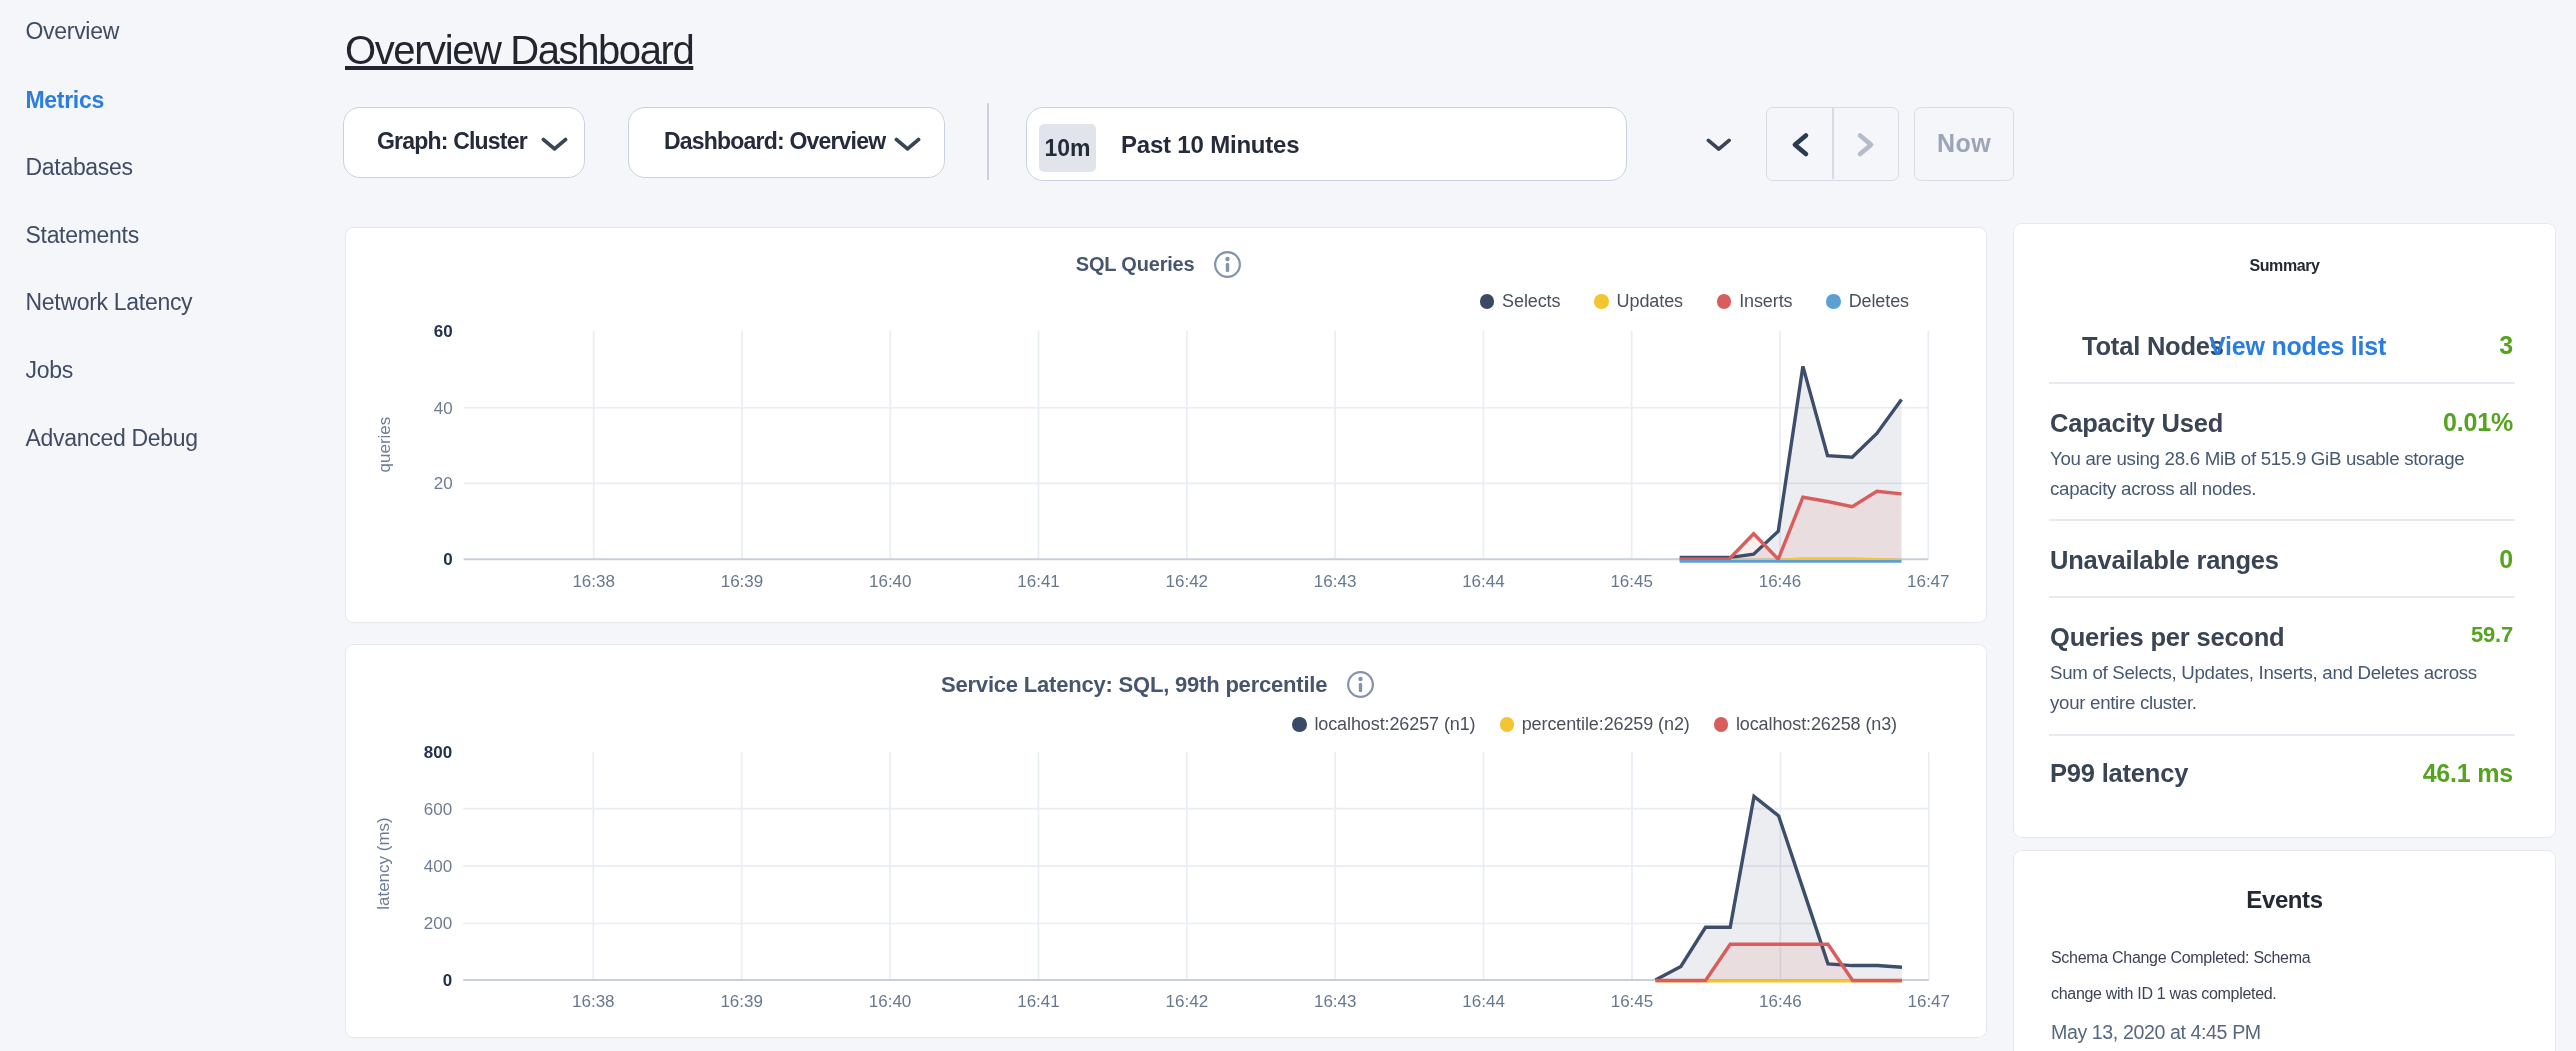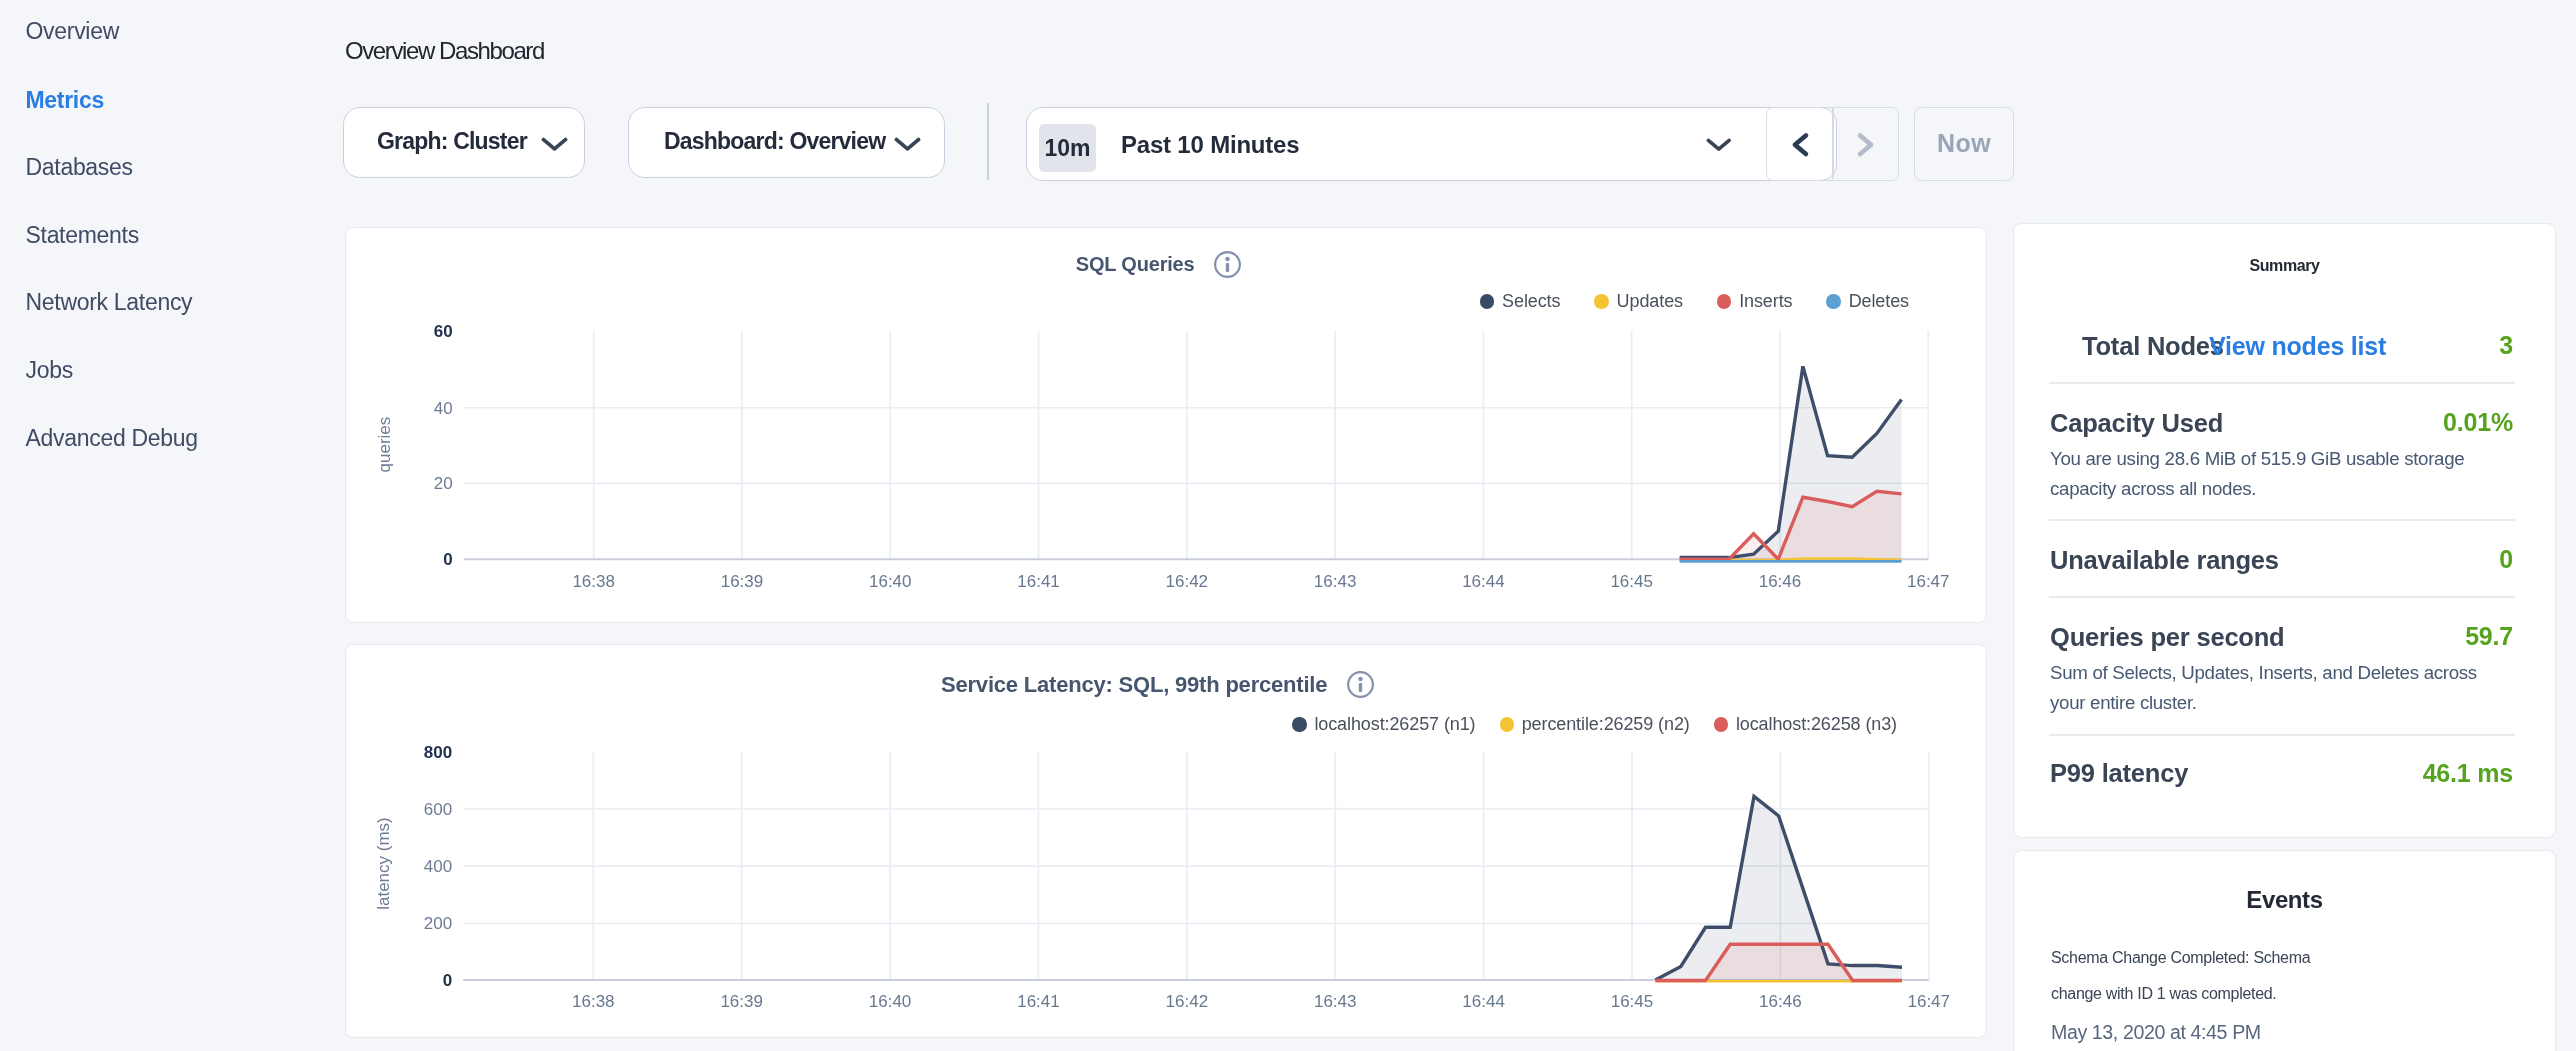--- a/index.html
+++ b/index.html
@@ -22,37 +22,37 @@
 <body>
 
 <div class="abs nav" style="left:25.5px; top:17px;">Overview</div>
 <div class="abs nav active" style="left:25.5px; top:86px;">Metrics</div>
 <div class="abs nav" style="left:25.5px; top:153px;">Databases</div>
 <div class="abs nav" style="left:25.5px; top:221px;">Statements</div>
 <div class="abs nav" style="left:25.5px; top:288px;">Network Latency</div>
 <div class="abs nav" style="left:25.5px; top:356px;">Jobs</div>
 <div class="abs nav" style="left:25.5px; top:424px;">Advanced Debug</div>
 
-<div class="abs" style="left:345px; top:28px; font-size:24px; line-height:45px; color:#22252e; letter-spacing:-1.4px;">Overview Dashboard</div>
+<div class="abs" style="left:345px; top:28px; font-size:40px; line-height:45px; color:#22252e; letter-spacing:-1.4px;text-decoration:underline;">Overview Dashboard</div>
 
 <div class="ctl" style="left:343px; top:107px; width:242px; height:71px;">
   <span class="ctl-txt abs" style="left:33px; top:20.4px;">Graph: Cluster</span>
   <svg class="abs" style="left:197px; top:29px;" width="27" height="15.3" viewBox="0 0 32 18">
       <path d="M3 3 L16 14 L29 3" fill="none" stroke="#394455" stroke-width="4.5" stroke-linecap="round" stroke-linejoin="round"></path>
     </svg>
 </div>
 <div class="ctl" style="left:628px; top:107px; width:317px; height:71px;">
   <span class="ctl-txt abs" style="left:35px; top:20.4px;">Dashboard: Overview</span>
   <svg class="abs" style="left:265px; top:29px;" width="27" height="15.3" viewBox="0 0 32 18">
       <path d="M3 3 L16 14 L29 3" fill="none" stroke="#394455" stroke-width="4.5" stroke-linecap="round" stroke-linejoin="round"></path>
     </svg>
 </div>
 <div class="abs" style="left:987px; top:103px; width:1.7px; height:77px; background:#ccd2dd;"></div>
 
-<div class="ctl" style="left:1026px; top:107px; width:811px; height:74px;">
+<div class="ctl" style="left:1026px; top:107px; width:601px; height:74px;">
   <span class="abs" style="left:12px; top:16px; width:57px; height:48px; background:#e1e4eb; border-radius:5.1px; text-align:center; line-height:48px; font-size:23px; font-weight:700; color:#242c3c;">10m</span>
   <span class="ctl-txt abs" style="left:94px; top:23px; font-size:24px; letter-spacing:-0.2px;">Past 10 Minutes</span>
   <svg class="abs" style="left:679px; top:30px;" width="25.5" height="14.5" viewBox="0 0 32 18">
       <path d="M3 3 L16 14 L29 3" fill="none" stroke="#394455" stroke-width="4.5" stroke-linecap="round" stroke-linejoin="round"></path>
     </svg>
 </div>
 
 <div class="abs" style="left:1766px; top:107px; width:133px; height:74px; border:1.7px solid #d6dbe6; border-radius:6.8px;">
   <div class="abs" style="left:65px; top:0; width:1.7px; height:71px; background:#d6dbe6;"></div>
   <svg class="abs" style="left:22px; top:24px;" width="22" height="25.5" viewBox="0 0 26 30">
@@ -202,21 +202,21 @@
 <div class="abs sum-label" style="left:2050px; top:409px;">Capacity Used</div>
 <div class="abs green" style="left:2049px; top:408px; width:464px; text-align:right; font-size:25px; letter-spacing:-0.2px;">0.01%</div>
 <div class="abs sum-desc" style="left:2050px; top:444px; width:466px;">You are using 28.6 MiB of 515.9 GiB usable storage<br>capacity across all nodes.</div>
 <div class="divider" style="top:519px;"></div>
 
 <div class="abs sum-label" style="left:2050px; top:546px;">Unavailable ranges</div>
 <div class="abs green" style="left:2049px; top:545px; width:464px; text-align:right; font-size:25px; letter-spacing:-0.2px;">0</div>
 <div class="divider" style="top:596px;"></div>
 
 <div class="abs sum-label" style="left:2050px; top:623px;">Queries per second</div>
-<div class="abs green" style="left:2049px; top:622px; width:464px; text-align:right; font-size:25px; letter-spacing:-0.2px;">59.7</div>
+<div class="abs green" style="left:2049px; top:622px; width:464px; text-align:right; font-size:22px; letter-spacing:-0.2px;">59.7</div>
 <div class="abs sum-desc" style="left:2050px; top:658px; width:466px;">Sum of Selects, Updates, Inserts, and Deletes across<br>your entire cluster.</div>
 <div class="divider" style="top:734px;"></div>
 
 <div class="abs sum-label" style="left:2050px; top:759px;">P99 latency</div>
 <div class="abs green" style="left:2049px; top:759px; width:464px; text-align:right; font-size:25px; letter-spacing:-0.2px;">46.1 ms</div>
 
 <div class="panel" style="left:2013px; top:850px; width:543px; height:340px;"></div>
 <div class="abs" style="left:2013px; top:886px; width:543px; text-align:center; font-size:24px; font-weight:700; color:#242a35; letter-spacing:-0.4px;">Events</div>
 <div class="abs" style="left:2051px; top:940px; width:476px; font-size:16px; line-height:36px; color:#3a4455; letter-spacing:-0.3px;">Schema Change Completed: Schema<br>change with ID 1 was completed.</div>
 <div class="abs" style="left:2051px; top:1021px; font-size:19.6px; color:#56677f; letter-spacing:-0.4px;">May 13, 2020 at 4:45 PM</div>

